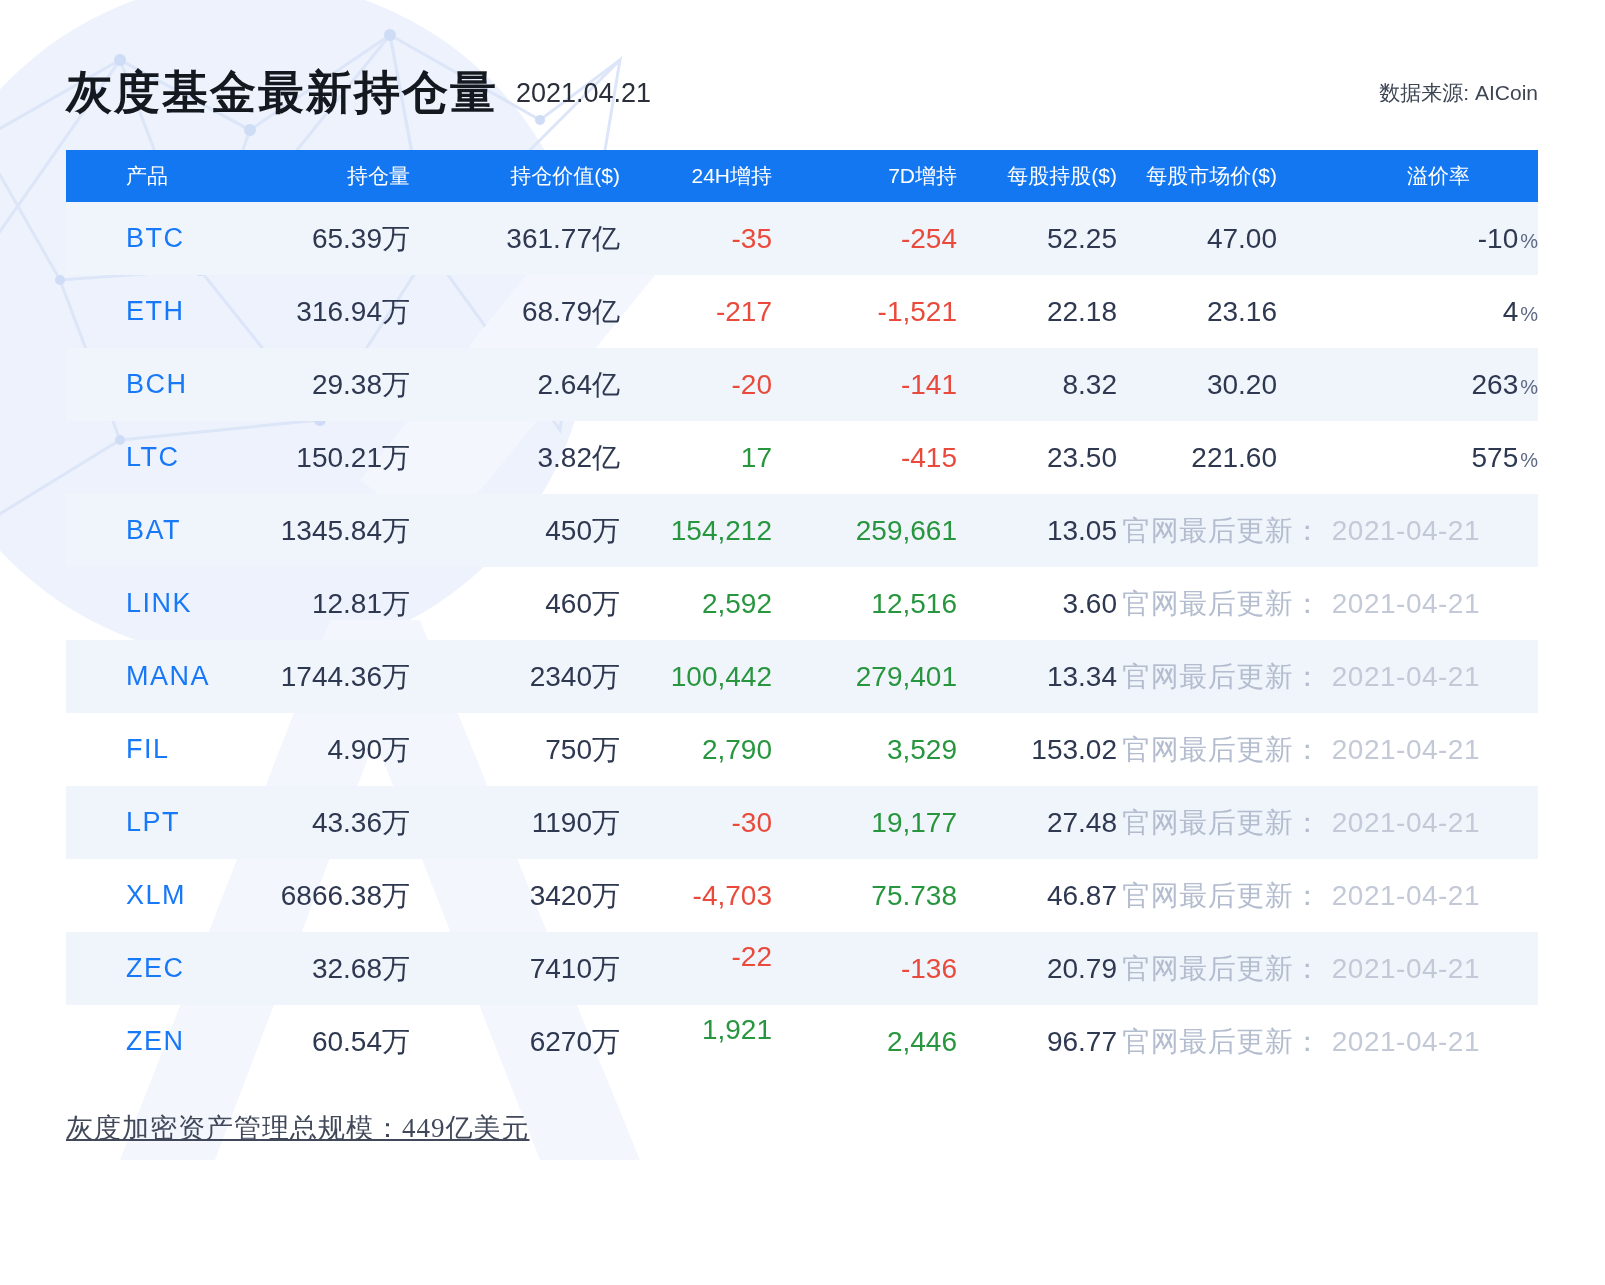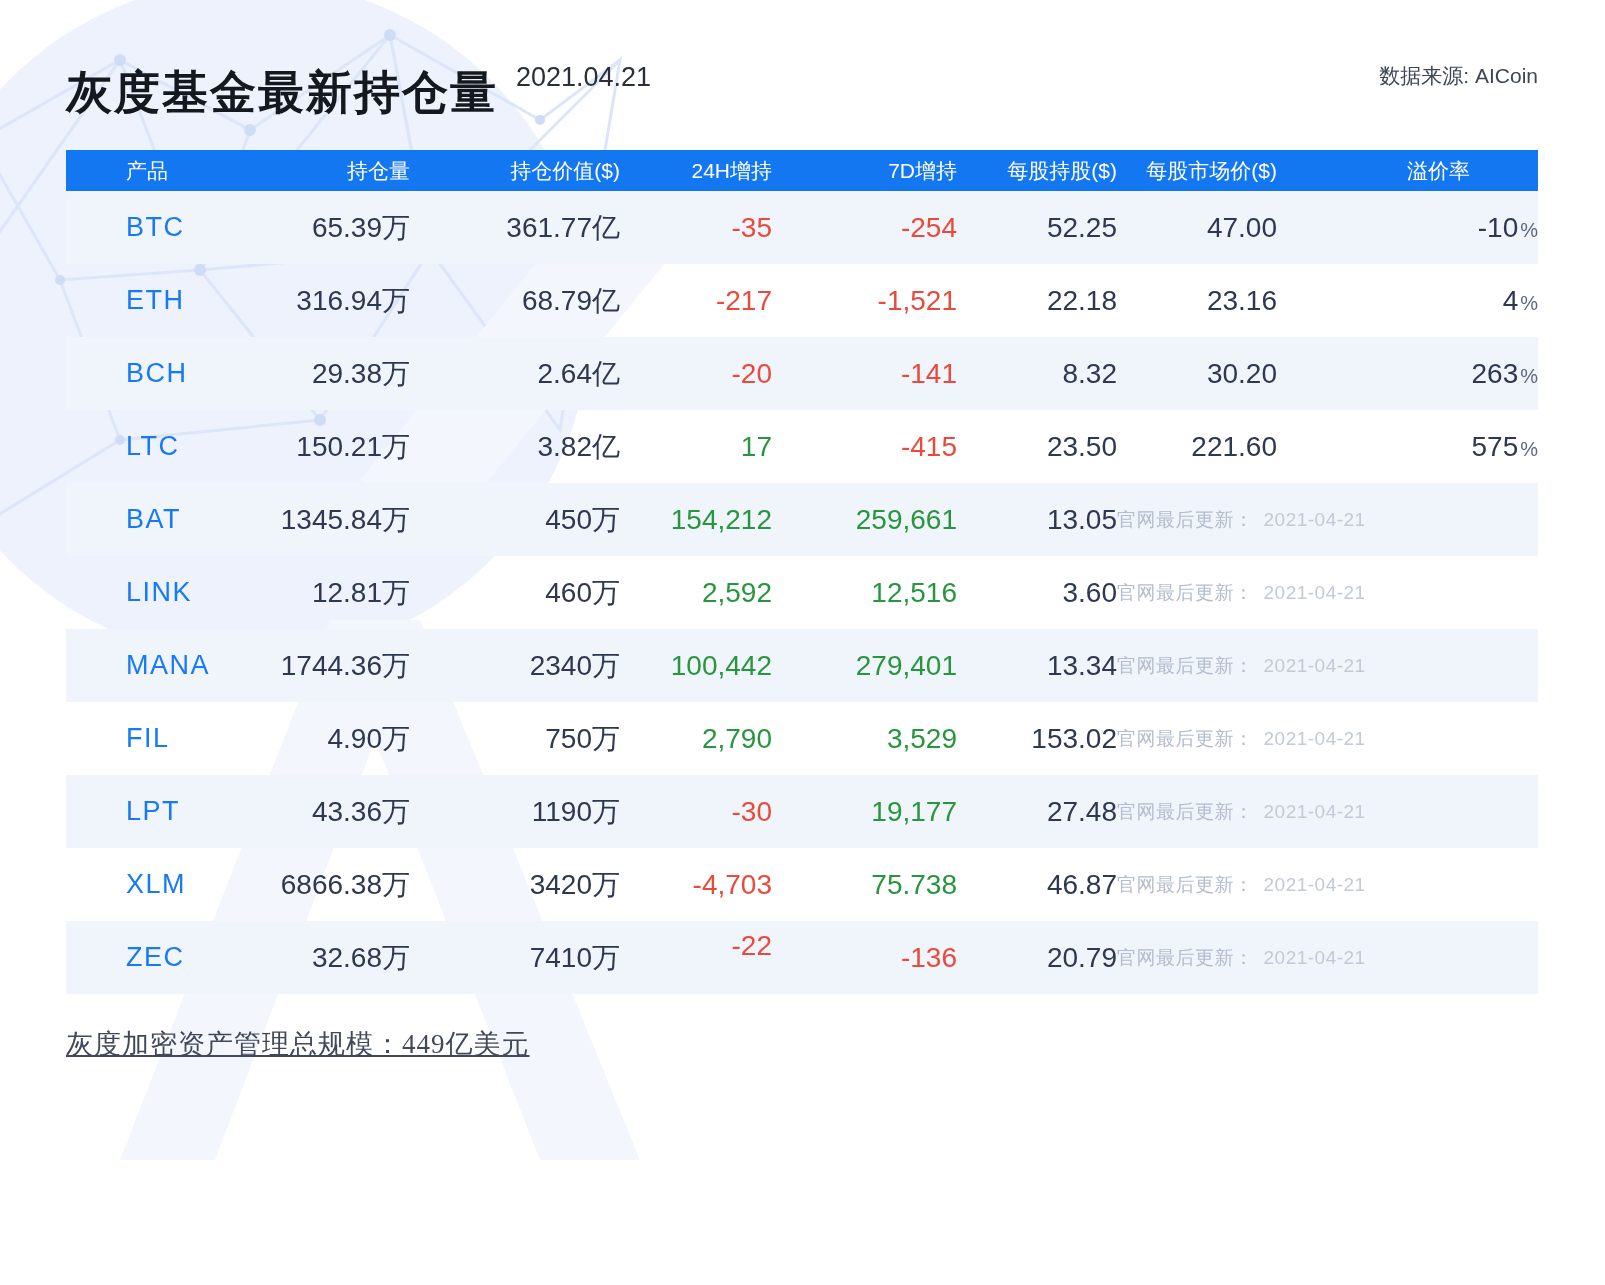--- a/index.html
+++ b/index.html
@@ -3,43 +3,43 @@
 <meta charset="utf-8">
 <style>
   html,body{margin:0;padding:0;}
   body{
     width:1605px;height:1285px;background:#ffffff;overflow:hidden;position:relative;
     font-family:"Liberation Sans","DejaVu Sans",sans-serif;color:#2e3850;
   }
   .watermark{position:absolute;top:0;left:0;z-index:0;pointer-events:none;}
   .page{position:relative;z-index:1;padding:62px 67px 0 66px;}
 
-  .title-row{display:flex;align-items:flex-start;}
+  .title-row{display:flex;align-items:center;}
   .page-title{font-size:46px;font-weight:800;color:#14181f;letter-spacing:2px;margin:0;}
   .page-date{font-size:27px;color:#2a2f3a;margin-left:18px;}
   .data-source{margin-left:auto;font-size:21px;color:#3e4654;}
 
   table{border-collapse:collapse;table-layout:fixed;width:1472px;margin-top:26px;}
   col.c1{width:200px}col.c2{width:144px}col.c3{width:210px}col.c4{width:152px}
   col.c5{width:185px}col.c6{width:160px}col.c7{width:160px}col.c8{width:261px}
 
-  thead tr{height:41px;background:#1477f2;}
+  thead tr{height:52px;background:#1477f2;}
   th{color:#ffffff;font-size:21px;font-weight:400;text-align:right;padding:0;}
   th.c1{text-align:left;padding-left:60px;}
   th.c8{padding-right:68px;}
 
   tbody tr{height:73px;}
   tbody tr:nth-child(odd){background:#f0f4fb;}
   td{padding:0;font-size:28px;}
   td.product{color:#1778f8;font-size:27px;font-weight:500;letter-spacing:1.5px;padding-left:60px;}
   td.num{text-align:right;color:#2e3850;}
   .chg.neg{color:#ea4a3c;}
   .chg.pos{color:#28963e;}
   td.premium .pct{font-size:20px;color:#5d6984;margin-left:2px;}
-  td.note{text-align:left;padding-right:58px;font-size:19px;color:#b4bdcf;letter-spacing:0.5px;}
+  td.note{text-align:right;padding-right:58px;font-size:28px;color:#b4bdcf;letter-spacing:0.5px;}
   .note-date{color:#c3c9d7;margin-left:10px;}
   
   tbody tr:nth-child(n+11) td.col-h24 .chg{position:relative;top:-12px;display:inline-block;}
 
   .footer-note{margin-top:32px;font-family:"Liberation Serif","DejaVu Serif",serif;
     font-size:27px;color:#40485a;letter-spacing:1px;text-decoration:underline;}
 </style>
 </head>
 <body>
 
@@ -197,17 +197,26 @@
         </tr>
         <tr>
           <td class="product">ZEC</td>
           <td class="num">32.68万</td>
           <td class="num">7410万</td>
           <td class="num col-h24"><span class="chg neg">-22</span></td>
           <td class="num"><span class="chg neg">-136</span></td>
           <td class="num">20.79</td>
           <td class="note" colspan="2"><span class="note-label">官网最后更新：</span><span class="note-date">2021-04-21</span></td>
         </tr>
+        <tr>
+          <td class="product">ZEN</td>
+          <td class="num">60.54万</td>
+          <td class="num">6270万</td>
+          <td class="num col-h24"><span class="chg pos">1,921</span></td>
+          <td class="num"><span class="chg pos">2,446</span></td>
+          <td class="num">96.77</td>
+          <td class="note" colspan="2"><span class="note-label">官网最后更新：</span><span class="note-date">2021-04-21</span></td>
+        </tr>
       </tbody>
   </table>
 
   <div class="footer-note">灰度加密资产管理总规模：449亿美元</div>
 </div>
 
 </body></html>

